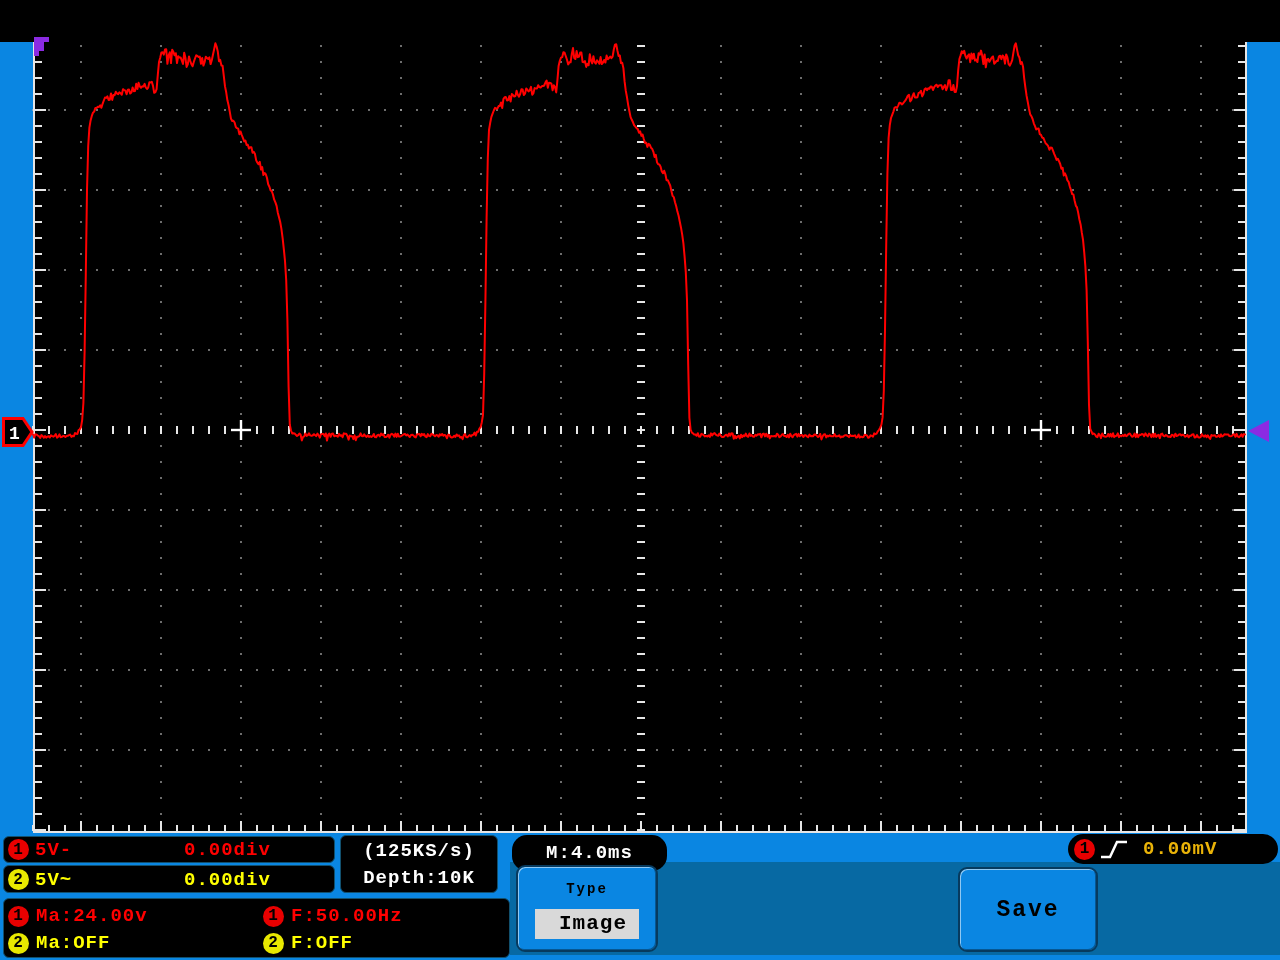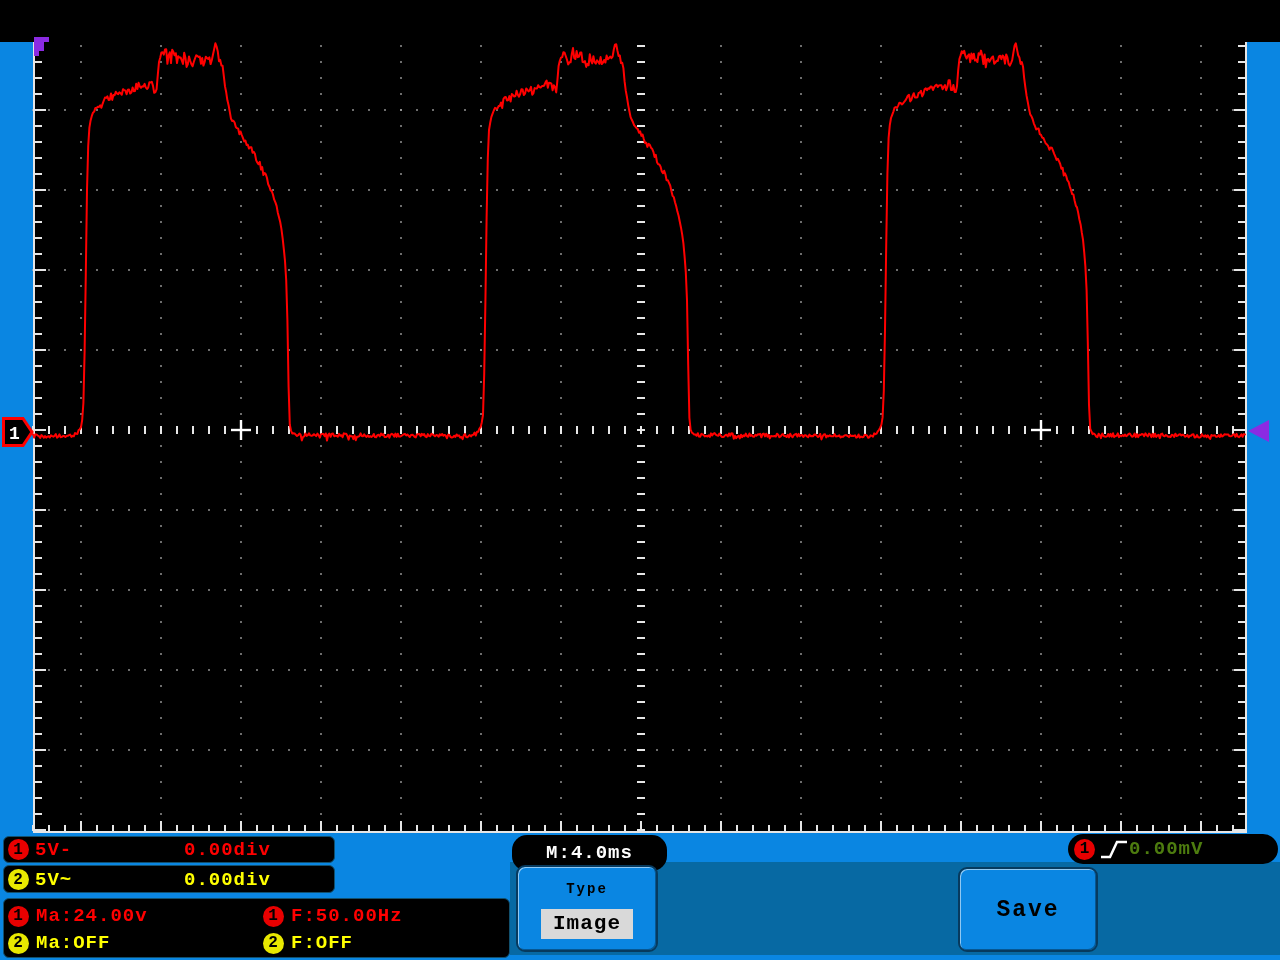--- a/index.html
+++ b/index.html
@@ -58,30 +58,30 @@
   #box-acq .acq-line{display:block;text-align:center;color:#fff;
     font-size:19px;font-weight:bold;letter-spacing:1px;line-height:27px;}
   #box-acq{padding-top:2px;}
 
   .meas-row{position:absolute;left:4px;display:flex;align-items:center;height:24px;
     font-size:19px;font-weight:bold;letter-spacing:1px;}
   .meas-col2{position:absolute;left:255px;}
   .meas-label{margin-left:7px;}
 
   #pill-time .timebase{color:#fff;font-size:19px;font-weight:bold;letter-spacing:1px;}
-  #pill-trig .trig-val{color:#4d7c0f;font-size:19px;font-weight:bold;letter-spacing:1px;margin-left:0;}
+  #pill-trig .trig-val{color:#eab308;font-size:19px;font-weight:bold;letter-spacing:1px;margin-left:14px;}
   #trig-slope{margin-left:4px;}
 
   .menu-btn{position:absolute;background:#0a86e2;border:2px solid #073a5e;border-radius:9px;
     box-shadow:inset 1px 1px 0 rgba(255,255,255,.55), inset -1px -1px 0 rgba(0,0,0,.35);
     color:#000;font-weight:bold;cursor:pointer;box-sizing:border-box;}
   #btn-type{left:516px;top:32px;width:142px;height:87px;}
   #btn-type .btn-title{display:block;text-align:center;margin-top:14px;font-size:14px;letter-spacing:2px;}
   #btn-type .btn-value{display:block;margin:12px auto 0;width:92px;height:30px;line-height:30px;
-    text-align:center;background:#d9d9d9;font-size:21px;letter-spacing:1px;}
+    text-align:center;background:#d9d9d9;font-size:21px;letter-spacing:1px;padding-left:12px;}
   #btn-save{left:958px;top:34px;width:140px;height:85px;
     display:flex;align-items:center;justify-content:center;font-size:23px;letter-spacing:2px;}
 </style>
 </head>
 <body>
 
 <div class="side-bezel" id="bezel-left"></div>
 <div class="side-bezel" id="bezel-right"></div>
 
 <div id="display">
@@ -1933,20 +1933,24 @@
   </div>
 
   <div class="blackbox" id="box-ch2">
     <div class="rowline yellow-text" style="top:2px;">
       <span class="badge yellow">2</span>
       <span class="coupling">5V~</span>
       <span class="offset-val">0.00div</span>
     </div>
   </div>
 
+  <div class="blackbox" id="box-acq">
+    <span class="acq-line">(125KS/s)</span>
+    <span class="acq-line">Depth:10K</span>
+  </div>
 
   <div class="blackbox" id="box-meas">
     <div class="meas-row red-text" style="top:5px;">
       <span class="badge red">1</span>
       <span class="meas-label">Ma:24.00v</span>
       <span class="meas-col2" style="display:flex;align-items:center;">
         <span class="badge red">1</span>
         <span class="meas-label">F:50.00Hz</span>
       </span>
     </div>

